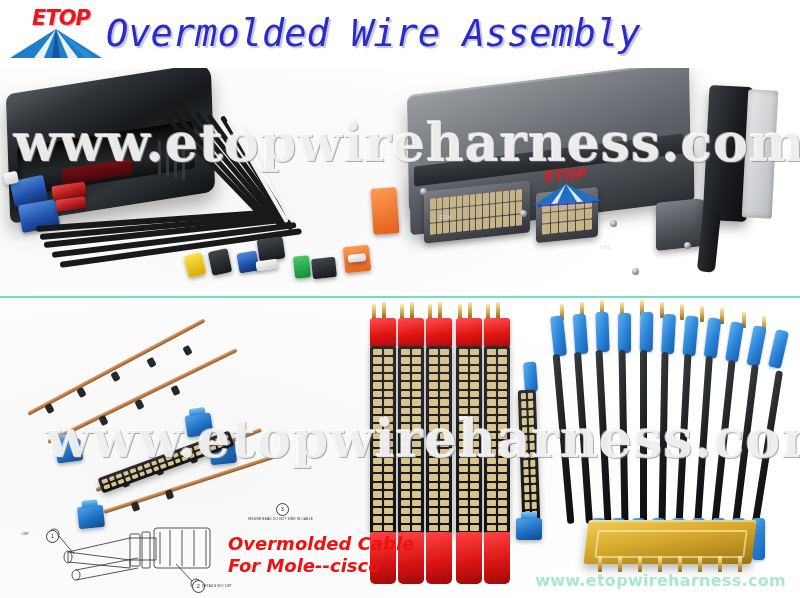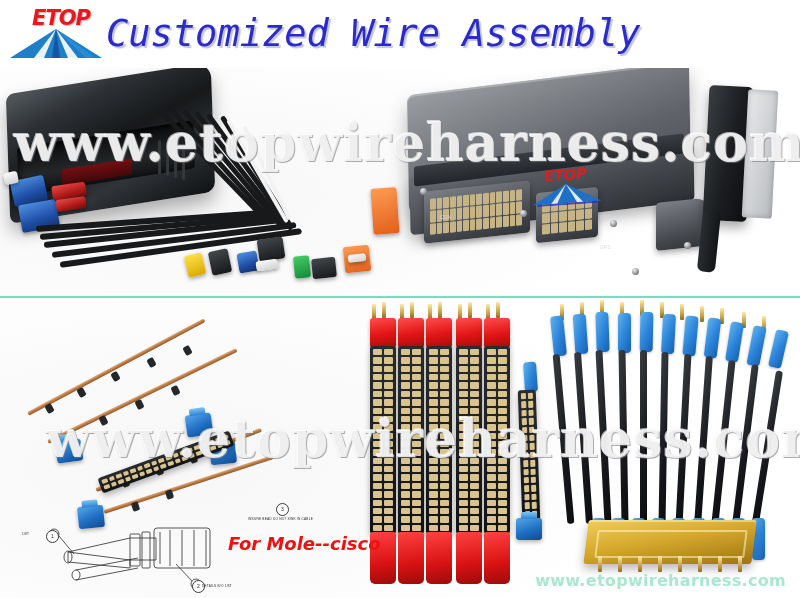--- a/index.html
+++ b/index.html
@@ -218,21 +218,21 @@
       <div class="logo-text">ETOP</div>
       <svg class="logo-fan" viewBox="0 0 96 34">
         <path d="M48 2 L94 31 L2 31 Z" fill="#1f7ec9"></path>
         <path d="M48 2 L70 31 L60 31 Z" fill="#ffffff" opacity=".9"></path>
         <path d="M48 2 L36 31 L26 31 Z" fill="#ffffff" opacity=".9"></path>
         <path d="M48 2 L52 31 L44 31 Z" fill="#1456a0"></path>
         <path d="M48 2 L86 30 L78 31 Z" fill="#2f93dd" opacity=".7"></path>
       </svg>
     </div>
 
-    <div class="title">Customized Wire Assembly</div>
+    <div class="title">Overmolded Wire Assembly</div>
   </div>
 
   <div class="panel panel-top">
     <div class="backdrop"></div>
 
     <div>
       <div class="blackbox" style="left:8px;top:10px;"></div>
       <div class="blackbox-face" style="left:18px;top:66px;width:176px;height:48px;"></div>
       <div class="bb-red" style="left:62px;top:96px;"></div>
       <div class="blackbox-ridge" style="left:158px;top:72px;"></div>
@@ -849,19 +849,20 @@
             <i class="rdot"></i>
             <i class="rdot"></i>
         </div>
       </div>
       <div class="bluec" style="left:516px;top:218px;"></div>
     </div>
 
     <div class="wm wm-bottom" style="top:108px;left:46px;">www.etopwireharness.com</div>
 
     <div class="callout callout-mole" style="left:228px;top:233px;">
+      <div>Overmolded Cable</div>
       <div>For Mole--cisco</div>
     </div>
 
     <div class="url-green">www.etopwireharness.com</div>
   </div>
 
 </div>
 
 </body></html>

